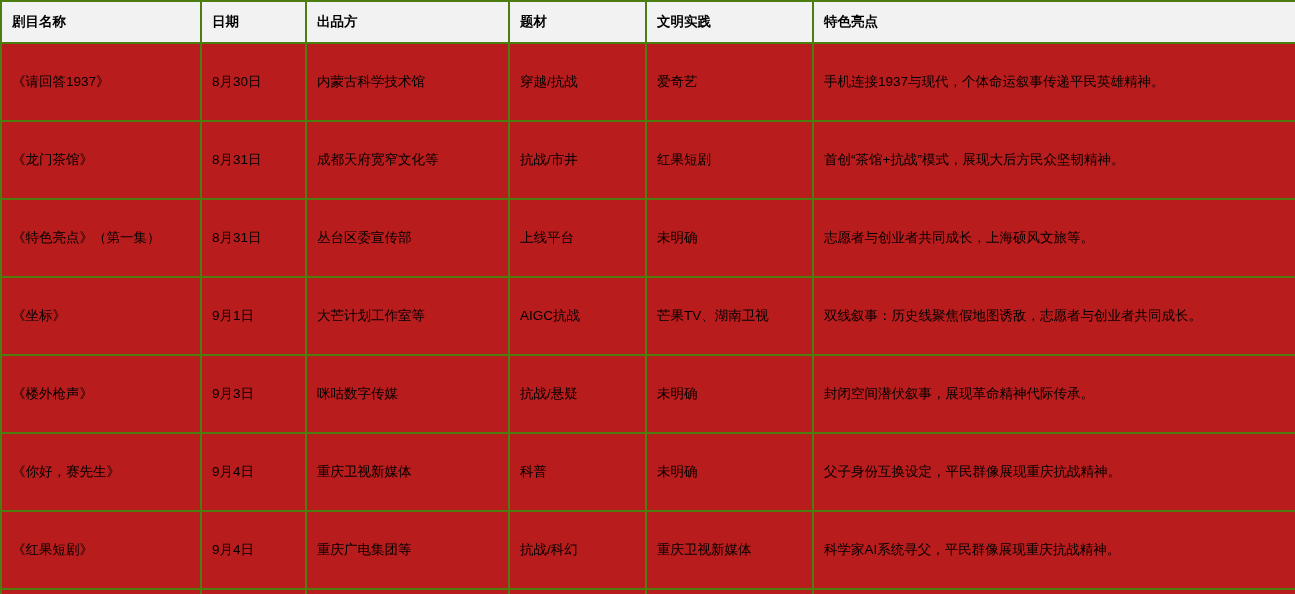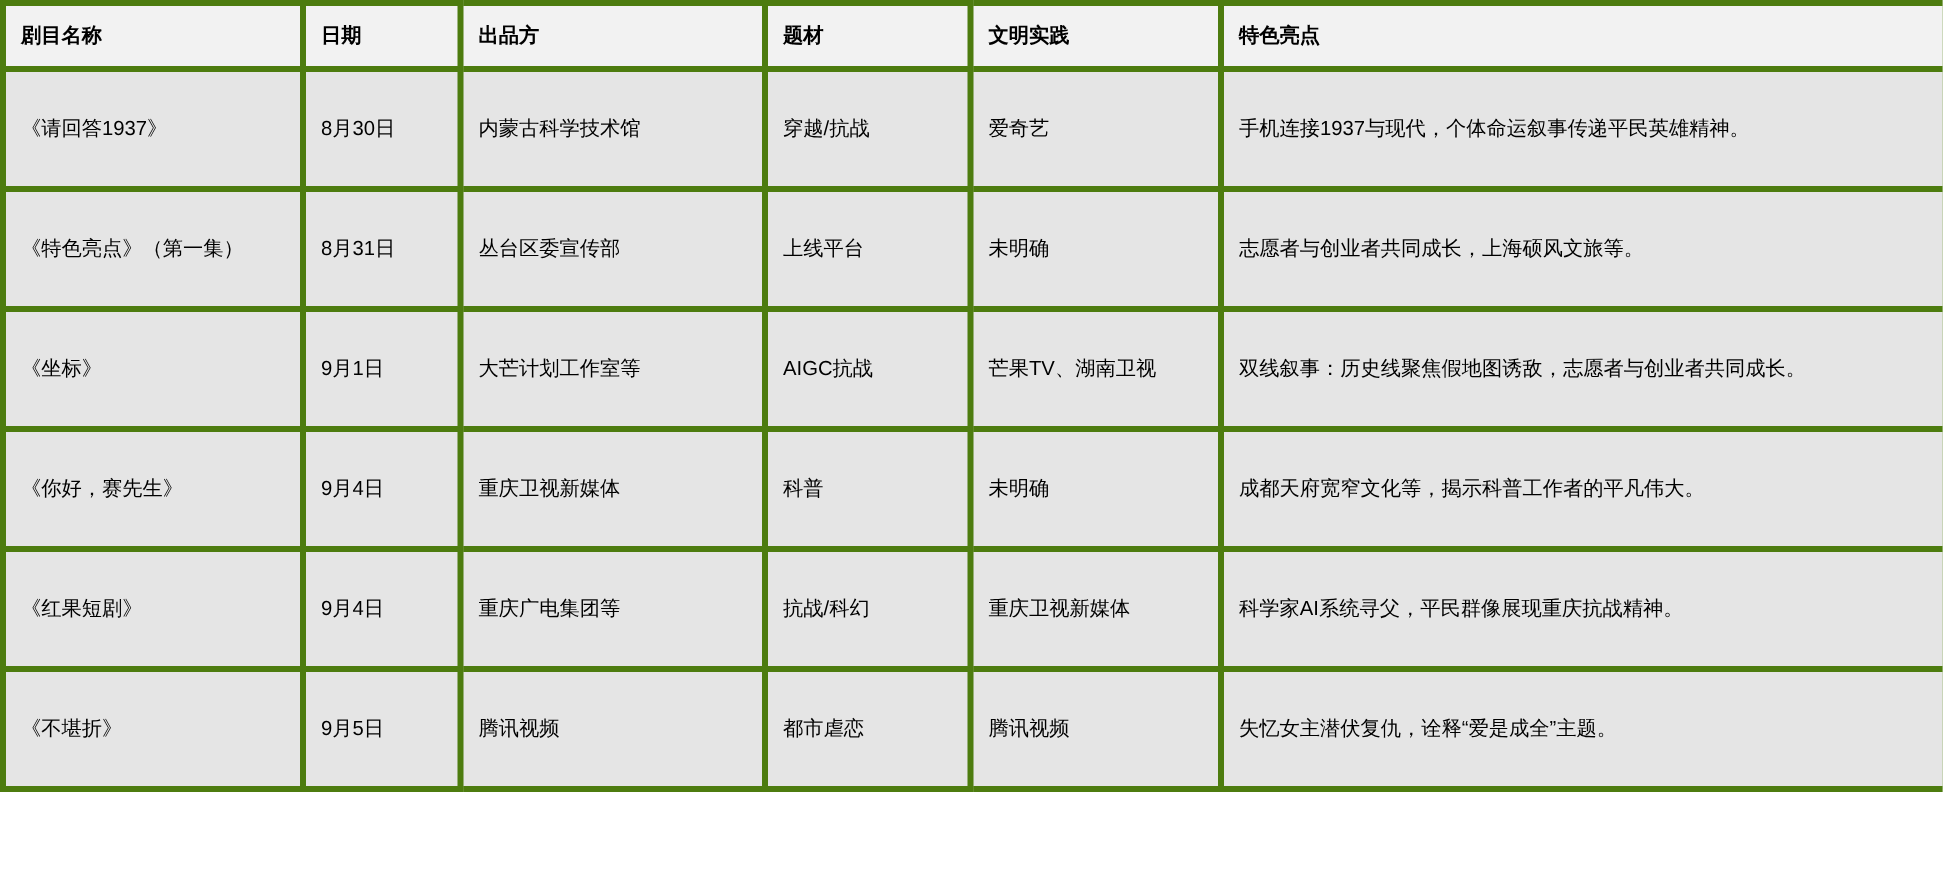--- a/index.html
+++ b/index.html
@@ -14,38 +14,38 @@
     color: #000000;
     overflow: hidden;
   }
   table.drama-table {
     border-collapse: collapse;
     width: 1295px;
     table-layout: fixed;
   }
   table.drama-table th,
   table.drama-table td {
-    border: 4px solid #4d7c0f;
+    border: 2px solid #4d7c0f;
     text-align: left;
     vertical-align: middle;
     font-size: 13.5px;
     line-height: 1.5;
     padding: 6px 10px;
     word-break: break-word;
   }
   table.drama-table thead th {
     background: #f2f2f2;
     font-weight: bold;
     height: 30px;
     padding-top: 5px;
     padding-bottom: 5px;
   }
   table.drama-table tbody td {
     height: 64px;
-    background: #e5e5e5;
+    background: #b91c1c;
   }
   col.c0 { width: 200px; }
   col.c1 { width: 105px; }
   col.c2 { width: 203px; }
   col.c3 { width: 137px; }
   col.c4 { width: 167px; }
   col.c5 { width: 483px; }
 </style>
 </head>
 <body>
@@ -72,42 +72,58 @@
   <tbody>
     <tr>
       <td>《请回答1937》</td>
       <td>8月30日</td>
       <td>内蒙古科学技术馆</td>
       <td>穿越/抗战</td>
       <td>爱奇艺</td>
       <td>手机连接1937与现代，个体命运叙事传递平民英雄精神。</td>
     </tr>
     <tr>
+      <td>《龙门茶馆》</td>
+      <td>8月31日</td>
+      <td>成都天府宽窄文化等</td>
+      <td>抗战/市井</td>
+      <td>红果短剧</td>
+      <td>首创“茶馆+抗战”模式，展现大后方民众坚韧精神。</td>
+    </tr>
+    <tr>
       <td>《特色亮点》（第一集）</td>
       <td>8月31日</td>
       <td>丛台区委宣传部</td>
       <td>上线平台</td>
       <td>未明确</td>
       <td>志愿者与创业者共同成长，上海硕风文旅等。</td>
     </tr>
     <tr>
       <td>《坐标》</td>
       <td>9月1日</td>
       <td>大芒计划工作室等</td>
       <td>AIGC抗战</td>
       <td>芒果TV、湖南卫视</td>
       <td>双线叙事：历史线聚焦假地图诱敌，志愿者与创业者共同成长。</td>
     </tr>
     <tr>
+      <td>《楼外枪声》</td>
+      <td>9月3日</td>
+      <td>咪咕数字传媒</td>
+      <td>抗战/悬疑</td>
+      <td>未明确</td>
+      <td>封闭空间潜伏叙事，展现革命精神代际传承。</td>
+    </tr>
+    <tr>
       <td>《你好，赛先生》</td>
       <td>9月4日</td>
       <td>重庆卫视新媒体</td>
       <td>科普</td>
       <td>未明确</td>
-      <td>成都天府宽窄文化等，揭示科普工作者的平凡伟大。</td>
+      <td>父子身份互换设定，平民群像展现重庆抗战精神。</td>
     </tr>
     <tr>
       <td>《红果短剧》</td>
       <td>9月4日</td>
       <td>重庆广电集团等</td>
       <td>抗战/科幻</td>
       <td>重庆卫视新媒体</td>
       <td>科学家AI系统寻父，平民群像展现重庆抗战精神。</td>
     </tr>
     <tr>

